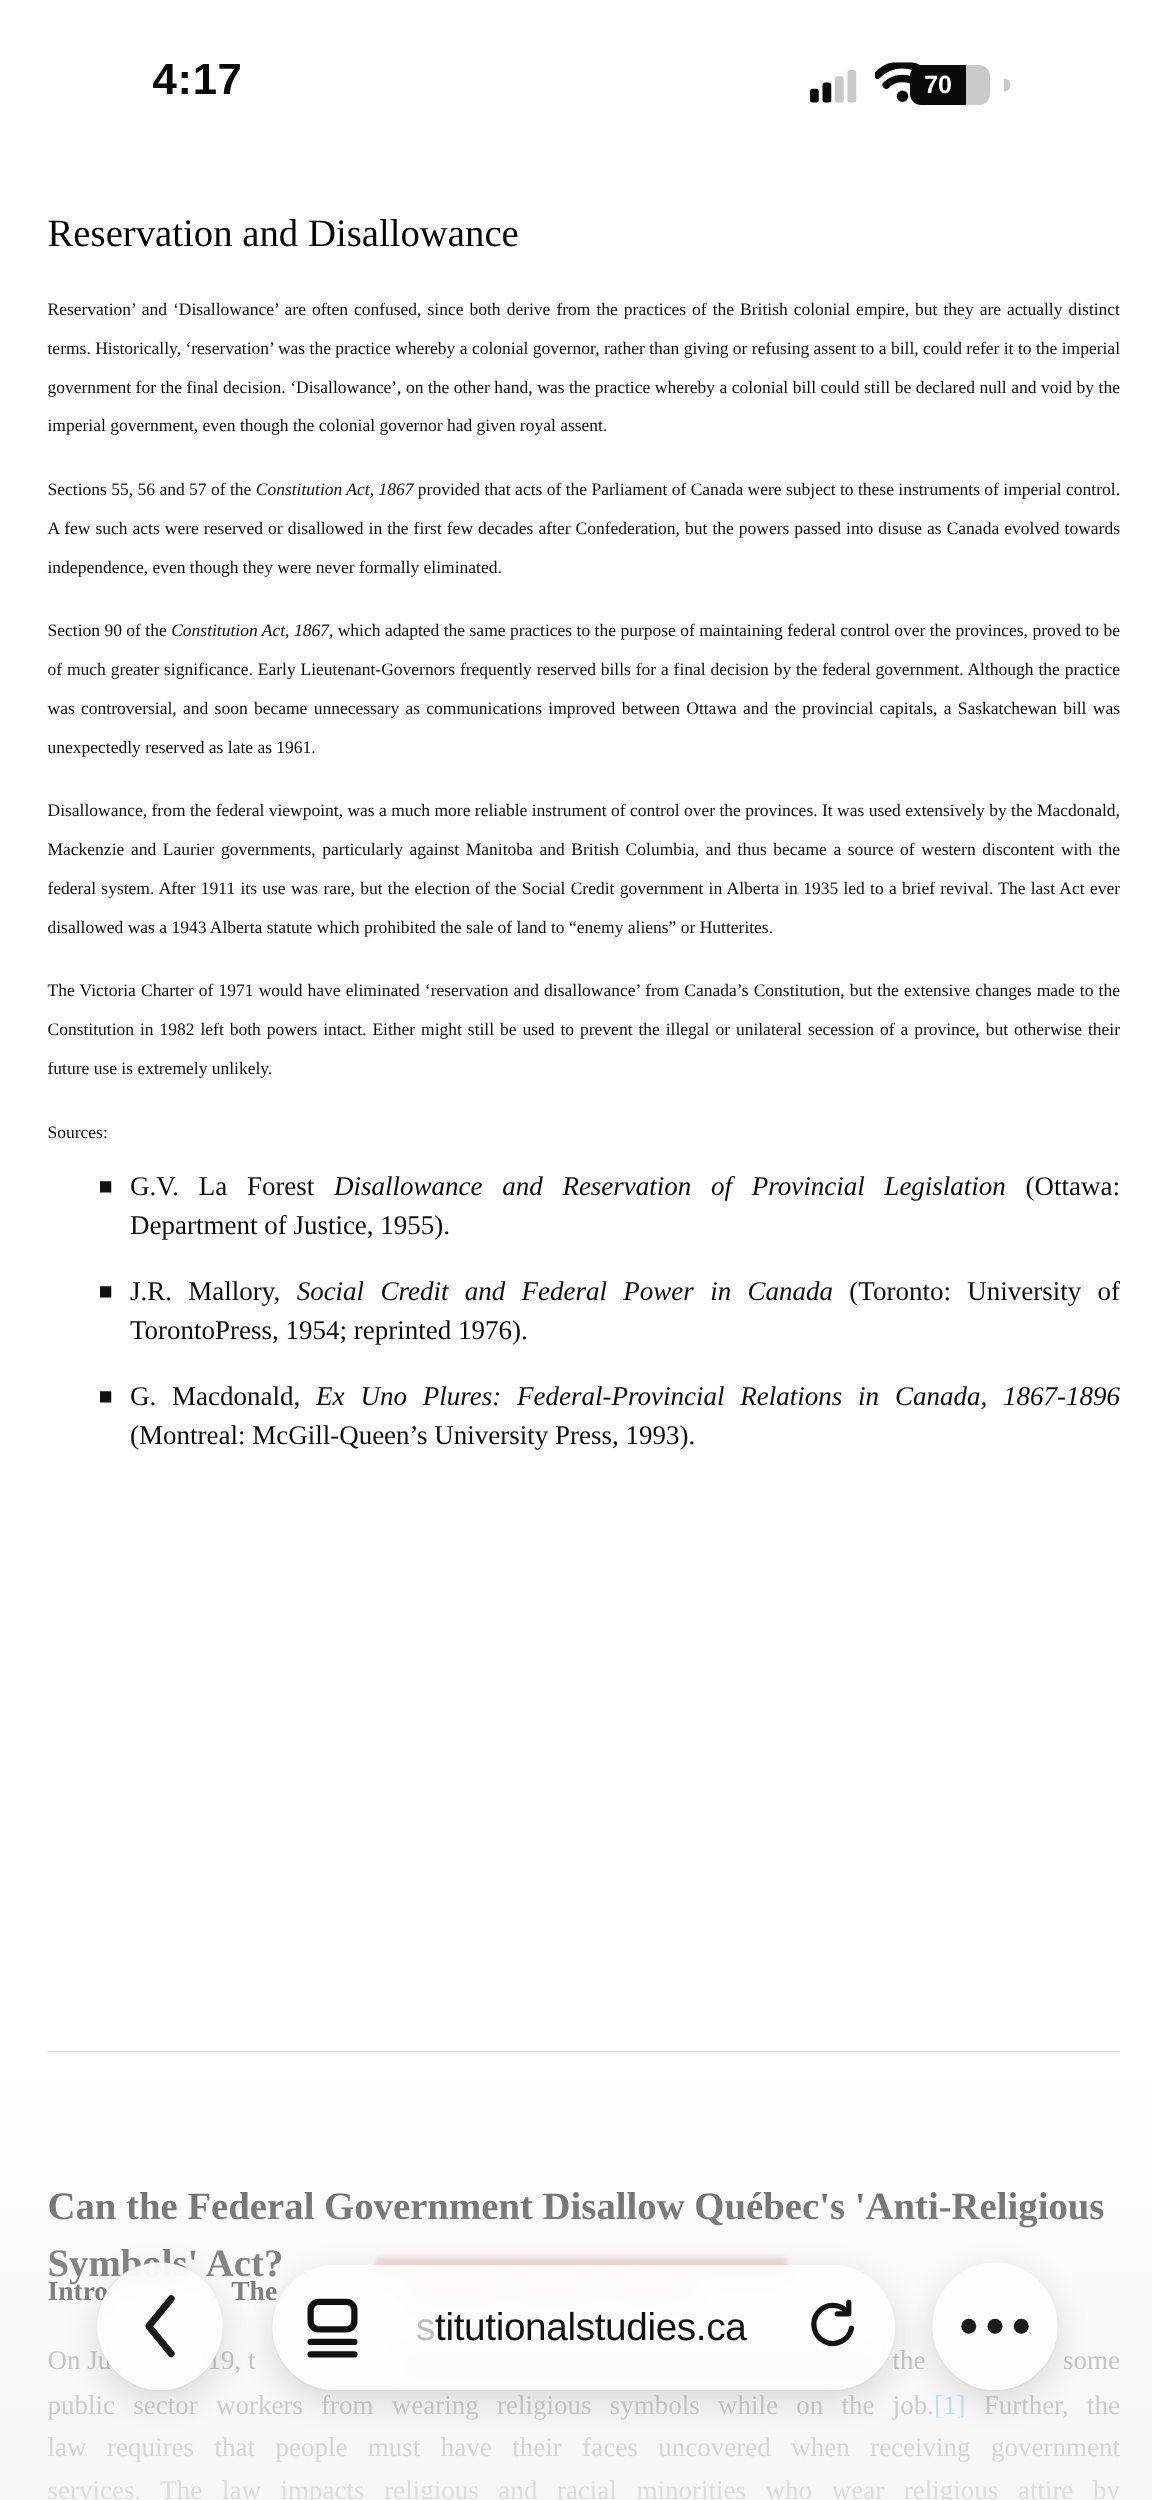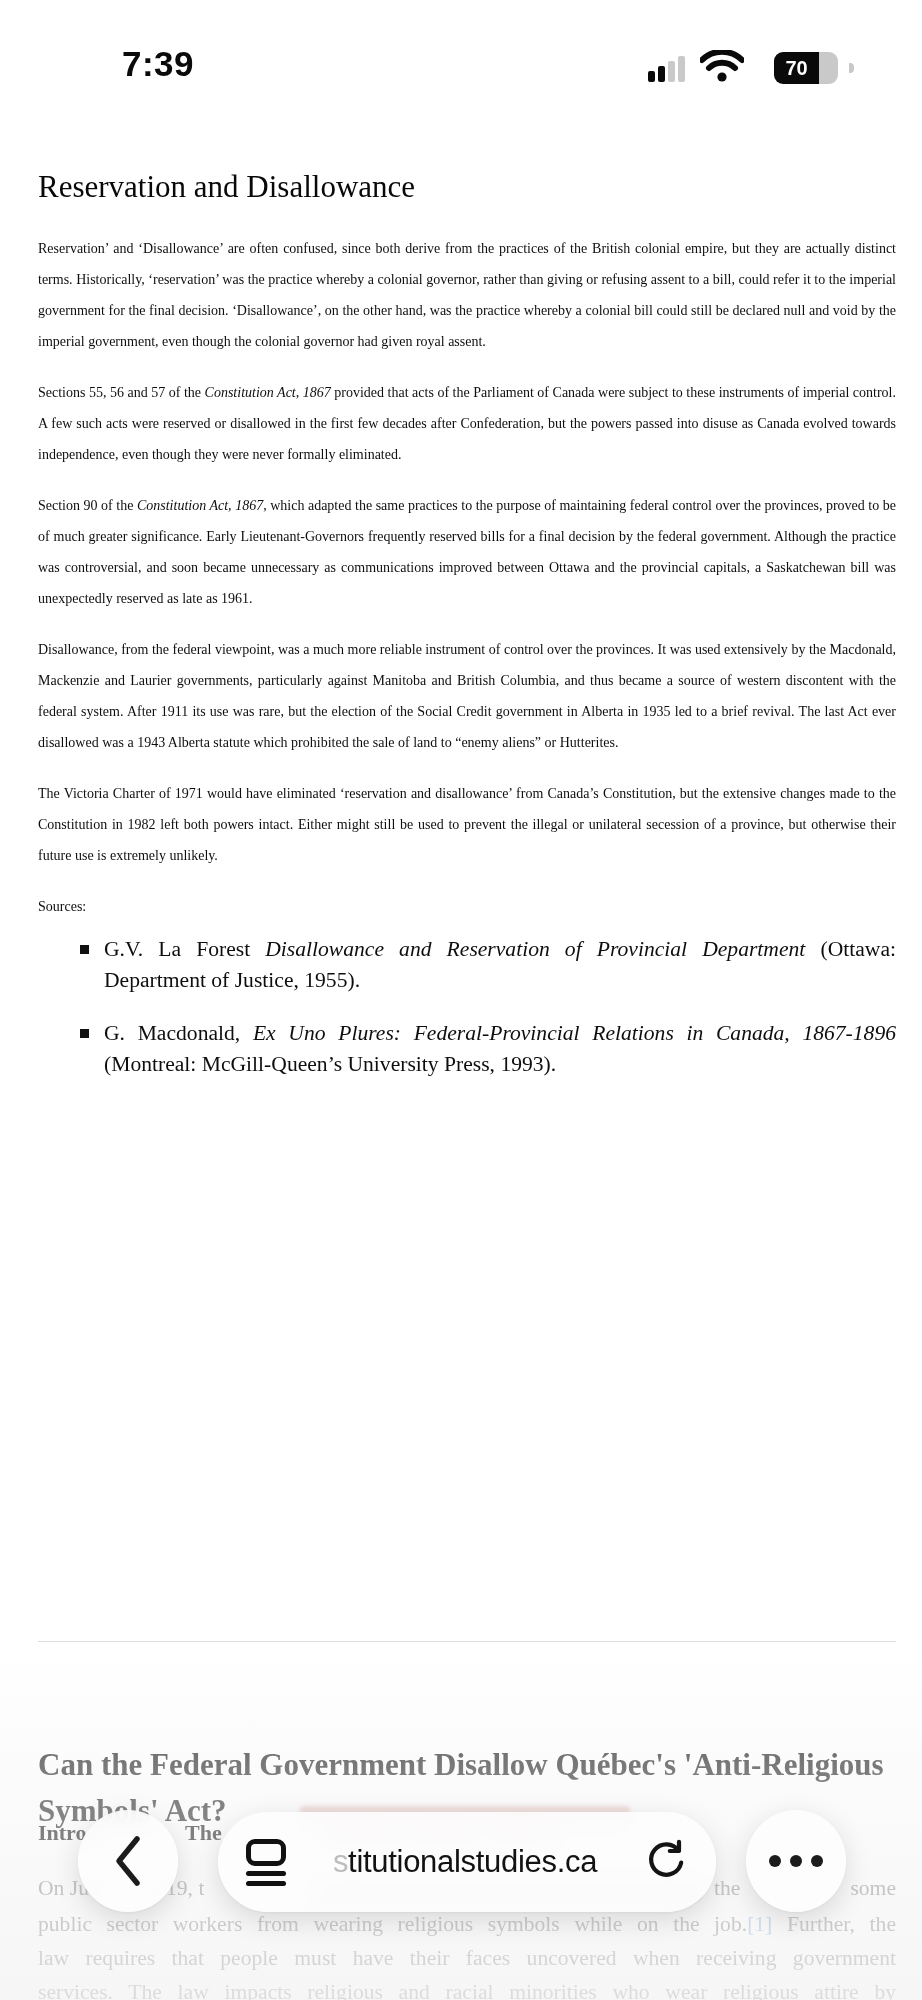--- a/index.html
+++ b/index.html
@@ -11,21 +11,21 @@
   #status-bar{position:absolute;top:0;left:0;width:922px;height:110px;}
   #status-time{position:absolute;left:122px;top:44px;font-family:"Liberation Sans",sans-serif;
      font-size:35px;font-weight:700;color:#0a0a0a;letter-spacing:.5px;}
   #signal{position:absolute;left:648px;top:52px;width:40px;height:32px;}
   #signal .bar{position:absolute;bottom:2px;width:7px;border-radius:2px;background:#0a0a0a;}
   #signal .b1{left:0;height:11px;}
   #signal .b2{left:10px;height:16px;}
   #signal .b3{left:20px;height:21px;background:#c9c9c9;}
   #signal .b4{left:30px;height:26px;background:#c9c9c9;}
   #wifi{position:absolute;left:700px;top:50px;}
-  #battery{position:absolute;left:774px;top:52px;width:74px;height:32px;}
+  #battery{position:absolute;left:728px;top:52px;width:74px;height:32px;}
   #battery .body{position:absolute;left:0;top:0;width:64px;height:32px;border-radius:9px;
      overflow:hidden;display:flex;}
   #battery .fill{width:45px;height:32px;background:#0a0a0a;color:#fff;display:flex;align-items:center;
      justify-content:center;font-family:"Liberation Sans",sans-serif;font-size:20px;font-weight:700;}
   #battery .rest{flex:1;background:#c9c9c9;}
   #battery .tip{position:absolute;right:-6px;top:11px;width:5px;height:10px;background:#c9c9c9;
      border-radius:0 4px 4px 0;}
 
   
   #article{position:absolute;left:38px;top:168px;width:858px;color:#0e0e0e;}
@@ -85,21 +85,21 @@
   #page-icon .win{width:40px;height:27px;border:5px solid #111;border-radius:9px;box-sizing:border-box;}
   #page-icon .bar{width:40px;height:5px;background:#111;border-radius:3px;margin-top:5px;}
   #url-text{flex:1;text-align:center;font-family:"Liberation Sans",sans-serif;font-size:31px;
       font-weight:500;color:#121212;letter-spacing:-.3px;white-space:nowrap;overflow:hidden;}
   #url-text .dim{color:#bdbdbd;}
 </style>
 </head>
 <body>
 
 <div id="status-bar">
-  <div id="status-time">7:39</div>
+  <div id="status-time">4:17</div>
   <div id="signal">
     <div class="bar b1"></div>
       <div class="bar b2"></div>
       <div class="bar b3"></div>
       <div class="bar b4"></div>
   </div>
   <div id="wifi">
     <svg width="44" height="32" viewBox="0 0 44 32">
       <path d="M2 10 C13 -1 31 -1 42 10" fill="none" stroke="#0a0a0a" stroke-width="6" stroke-linecap="round"></path>
       <path d="M9 18 C16 11 28 11 35 18" fill="none" stroke="#0a0a0a" stroke-width="6" stroke-linecap="round"></path>
@@ -119,21 +119,22 @@
   <h1>Reservation and Disallowance</h1>
   <div id="paragraphs">
       <p><span>Reservation’ and ‘Disallowance’ are often confused, since both derive from the practices of the British colonial empire, but they are actually distinct terms. Historically, ‘reservation’ was the practice whereby a colonial governor, rather than giving or refusing assent to a bill, could refer it to the imperial government for the final decision. ‘Disallowance’, on the other hand, was the practice whereby a colonial bill could still be declared null and void by the imperial government, even though the colonial governor had given royal assent.</span></p>
       <p><span>Sections 55, 56 and 57 of the </span><em>Constitution Act, 1867</em><span> provided that acts of the Parliament of Canada were subject to these instruments of imperial control. A few such acts were reserved or disallowed in the first few decades after Confederation, but the powers passed into disuse as Canada evolved towards independence, even though they were never formally eliminated.</span></p>
       <p><span>Section 90 of the </span><em>Constitution Act, 1867</em><span>, which adapted the same practices to the purpose of maintaining federal control over the provinces, proved to be of much greater significance. Early Lieutenant-Governors frequently reserved bills for a final decision by the federal government. Although the practice was controversial, and soon became unnecessary as communications improved between Ottawa and the provincial capitals, a Saskatchewan bill was unexpectedly reserved as late as 1961.</span></p>
       <p><span>Disallowance, from the federal viewpoint, was a much more reliable instrument of control over the provinces. It was used extensively by the Macdonald, Mackenzie and Laurier governments, particularly against Manitoba and British Columbia, and thus became a source of western discontent with the federal system. After 1911 its use was rare, but the election of the Social Credit government in Alberta in 1935 led to a brief revival. The last Act ever disallowed was a 1943 Alberta statute which prohibited the sale of land to “enemy aliens” or Hutterites.</span></p>
       <p><span>The Victoria Charter of 1971 would have eliminated ‘reservation and disallowance’ from Canada’s Constitution, but the extensive changes made to the Constitution in 1982 left both powers intact. Either might still be used to prevent the illegal or unilateral secession of a province, but otherwise their future use is extremely unlikely.</span></p>
     </div>
   <p id="sources-label">Sources:</p>
   <ul id="sources-list">
-      <li><span>G.V. La Forest </span><em>Disallowance and Reservation of Provincial Department</em><span> (Ottawa: Department of Justice, 1955).</span></li>
+      <li><span>G.V. La Forest </span><em>Disallowance and Reservation of Provincial Legislation</em><span> (Ottawa: Department of Justice, 1955).</span></li>
+      <li><span>J.R. Mallory, </span><em>Social Credit and Federal Power in Canada</em><span> (Toronto: University of TorontoPress, 1954; reprinted 1976).</span></li>
       <li><span>G. Macdonald, </span><em>Ex Uno Plures: Federal-Provincial Relations in Canada, 1867-1896</em><span> (Montreal: McGill-Queen’s University Press, 1993).</span></li>
     </ul>
 </div>
 
 <div id="divider"></div>
 
 <h2 id="next-heading" class="abs">Can the Federal Government Disallow Québec's 'Anti-Religious Symbols' Act?</h2>
 
 <div id="ghost-1" class="ghost"></div>
 

